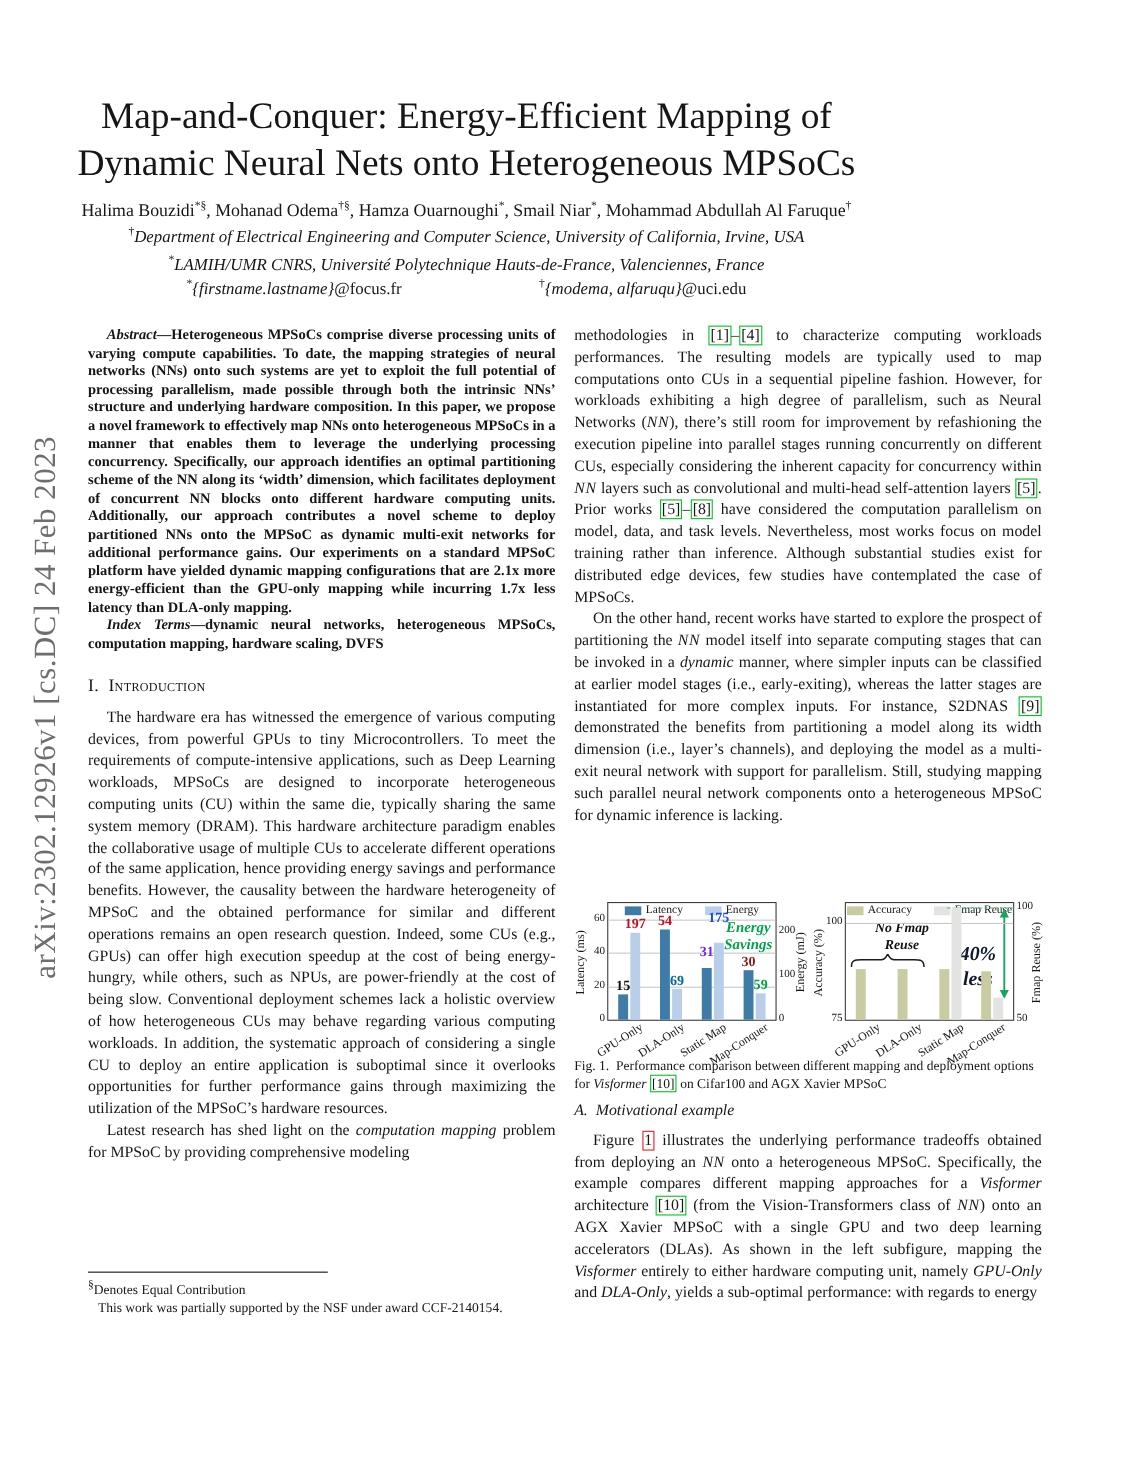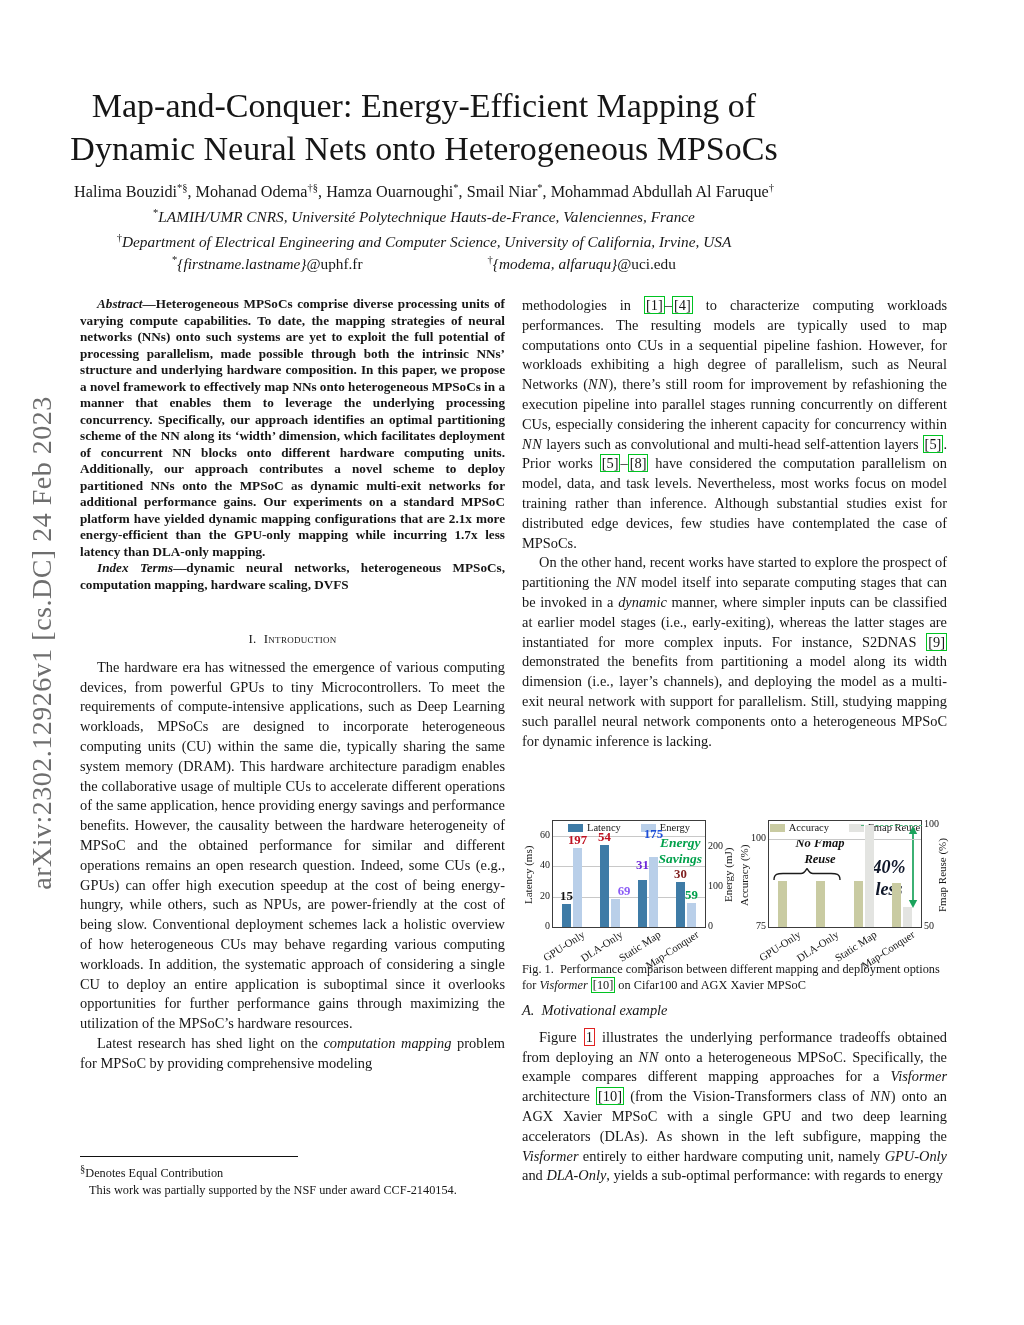--- a/index.html
+++ b/index.html
@@ -27,21 +27,21 @@
   #col-left{left:80px;top:296px;}
   #col-right{left:522px;top:296px;}
   p{margin:0;text-indent:17px;font-size:14.4px;line-height:19.8px;}
   p.noindent{text-indent:0;}
   .abstract,.idxterms{font-weight:bold;font-size:13.2px;line-height:16.5px;}
   .lead{font-style:italic;}
   .it{font-style:italic;}
   .nn{font-style:italic;letter-spacing:.6px;}
   .boxg{border:1.5px solid #00c321;padding:0 1px;}
   .boxr{border:1.5px solid #e02121;padding:0 1px;}
-  .sec-h{ text-align:center;font-size:13px;margin:36px 0 9px 0;text-indent:0;letter-spacing:.3px;}
+  .sec-h{ text-align:left;font-size:16px;margin:21px 0 9px 0;text-indent:0;letter-spacing:.3px;}
   .sc{font-variant:small-caps;}
   .subsec-h{font-style:italic;font-size:14.4px;text-indent:0;margin:0 0 7px 0;text-align:left;}
   
   .fnote{position:absolute;left:80px;top:1156px;width:425px;font-size:12.3px;line-height:16.5px;text-align:left;}
   .fnote-rule{width:218px;border-top:1.2px solid #111;margin-bottom:4px;}
   .fnote-l2{padding-left:9px;}
   
   .fig{position:absolute;left:522px;top:816px;width:425px;height:150px;}
   .ylab{position:absolute;top:0;height:118px;width:14px;writing-mode:vertical-rl;transform:rotate(180deg);
         text-align:center;font-size:11px;line-height:13px;font-family:"Liberation Serif",serif;}
@@ -78,24 +78,24 @@
 <body>
 
 <div class="arxiv-stamp">arXiv:2302.12926v1  [cs.DC]  24 Feb 2023</div>
 
 <div class="hdr">
   <div class="title">
     <div>Map-and-Conquer: Energy-Efficient Mapping of</div>
     <div>Dynamic Neural Nets onto Heterogeneous MPSoCs</div>
   </div>
   <div class="authors" id="authors"><span>Halima Bouzidi<sup>*§</sup>, </span><span>Mohanad Odema<sup>†§</sup>, </span><span>Hamza Ouarnoughi<sup>*</sup>, </span><span>Smail Niar<sup>*</sup>, </span><span>Mohammad Abdullah Al Faruque<sup>†</sup></span></div>
+  <div class="affil"><sup>†</sup><span class="it">Department of Electrical Engineering and Computer Science, University of California, Irvine, USA</span></div>
   <div class="affil"><sup>*</sup><span class="it">LAMIH/UMR CNRS, Université Polytechnique Hauts-de-France, Valenciennes, France</span></div>
-  <div class="affil"><sup>†</sup><span class="it">Department of Electrical Engineering and Computer Science, University of California, Irvine, USA</span></div>
   <div class="emails">
-    <span><sup>*</sup><span class="brc">{firstname.lastname}</span><span>@uphf.fr</span></span>
+    <span><sup>*</sup><span class="brc">{firstname.lastname}</span><span>@focus.fr</span></span>
     <span><sup>†</sup><span class="brc">{modema, alfaruqu}</span><span>@uci.edu</span></span>
   </div>
 </div>
 
 <div class="col" id="col-left">
   <p class="abstract"><span class="lead">Abstract</span><span>—Heterogeneous MPSoCs comprise diverse processing units of varying compute capabilities. To date, the mapping strategies of neural networks (NNs) onto such systems are yet to exploit the full potential of processing parallelism, made possible through both the intrinsic NNs’ structure and underlying hardware composition. In this paper, we propose a novel framework to effectively map NNs onto heterogeneous MPSoCs in a manner that enables them to leverage the underlying processing concurrency. Specifically, our approach identifies an optimal partitioning scheme of the NN along its ‘width’ dimension, which facilitates deployment of concurrent NN blocks onto different hardware computing units. Additionally, our approach contributes a novel scheme to deploy partitioned NNs onto the MPSoC as dynamic multi-exit networks for additional performance gains. Our experiments on a standard MPSoC platform have yielded dynamic mapping configurations that are 2.1x more energy-efficient than the GPU-only mapping while incurring 1.7x less latency than DLA-only mapping.</span></p>
   <p class="idxterms"><span class="lead">Index Terms</span><span>—dynamic neural networks, heterogeneous MPSoCs, computation mapping, hardware scaling, DVFS</span></p>
   <p class="sec-h"><span>I.</span>&nbsp;&nbsp;<span class="sc">Introduction</span></p>
   <p>The hardware era has witnessed the emergence of various computing devices, from powerful GPUs to tiny Microcontrollers. To meet the requirements of compute-intensive applications, such as Deep Learning workloads, MPSoCs are designed to incorporate heterogeneous computing units (CU) within the same die, typically sharing the same system memory (DRAM). This hardware architecture paradigm enables the collaborative usage of multiple CUs to accelerate different operations of the same application, hence providing energy savings and performance benefits. However, the causality between the hardware heterogeneity of MPSoC and the obtained performance for similar and different operations remains an open research question. Indeed, some CUs (e.g., GPUs) can offer high execution speedup at the cost of being energy-hungry, while others, such as NPUs, are power-friendly at the cost of being slow. Conventional deployment schemes lack a holistic overview of how heterogeneous CUs may behave regarding various computing workloads. In addition, the systematic approach of considering a single CU to deploy an entire application is suboptimal since it overlooks opportunities for further performance gains through maximizing the utilization of the MPSoC’s hardware resources.</p>
   <p><span>Latest research has shed light on the </span><span class="it">computation mapping</span><span> problem for MPSoC by providing comprehensive modeling</span></p>
@@ -141,21 +141,21 @@
       <div class="blab" style="left: -1.5px; top: 68.2857px; color: rgb(17, 17, 17);">15</div>
       <div class="bar" style="left: 47px; height: 81.7714px; background: rgb(62, 123, 166);"></div>
       <div class="blab" style="left: 36.5px; top: 9.22857px; color: rgb(191, 17, 32);">54</div>
       <div class="bar" style="left: 85px; height: 46.9429px; background: rgb(62, 123, 166);"></div>
       <div class="blab" style="left: 74.5px; top: 37px; color: #6d28d9;">31</div>
       <div class="bar" style="left: 123px; height: 45.4286px; background: rgb(62, 123, 166);"></div>
       <div class="blab" style="left: 112.5px; top: 45.5714px; color: #7f1d1d;">30</div>
       <div class="bar stripe" style="left: 20px; height: 78.8px; background: rgb(185, 207, 233);"></div>
       <div class="blab" style="left: 9.5px; top: 12.2px; color: rgb(191, 17, 32);">197</div>
       <div class="bar stripe" style="left: 58px; height: 27.6px; background: rgb(185, 207, 233);"></div>
-      <div class="blab" style="left: 47.5px; top: 63.4px; color: #8b5cf6; text-align: right;">69</div>
+      <div class="blab" style="left: 47.5px; top: 63.4px; color: #0369a1;">69</div>
       <div class="bar stripe" style="left: 96px; height: 70px; background: rgb(185, 207, 233);"></div>
       <div class="blab" style="left: 85.5px; top: 6px; color: #1d4ed8;">175</div>
       <div class="bar stripe" style="left: 134px; height: 23.6px; background: rgb(185, 207, 233);"></div>
       <div class="blab" style="left: 123.5px; top: 67.4px; color: rgb(0, 161, 75);">59</div>
     </div>
   <div class="xlabs" id="xl0" style="left:30px;top:110px;">
       <div class="xlab" style="left: 28px;">GPU-Only</div>
       <div class="xlab" style="left: 66px;">DLA-Only</div>
       <div class="xlab" style="left: 104px;">Static Map</div>
       <div class="xlab" style="left: 142px;">Map-Conquer</div>

